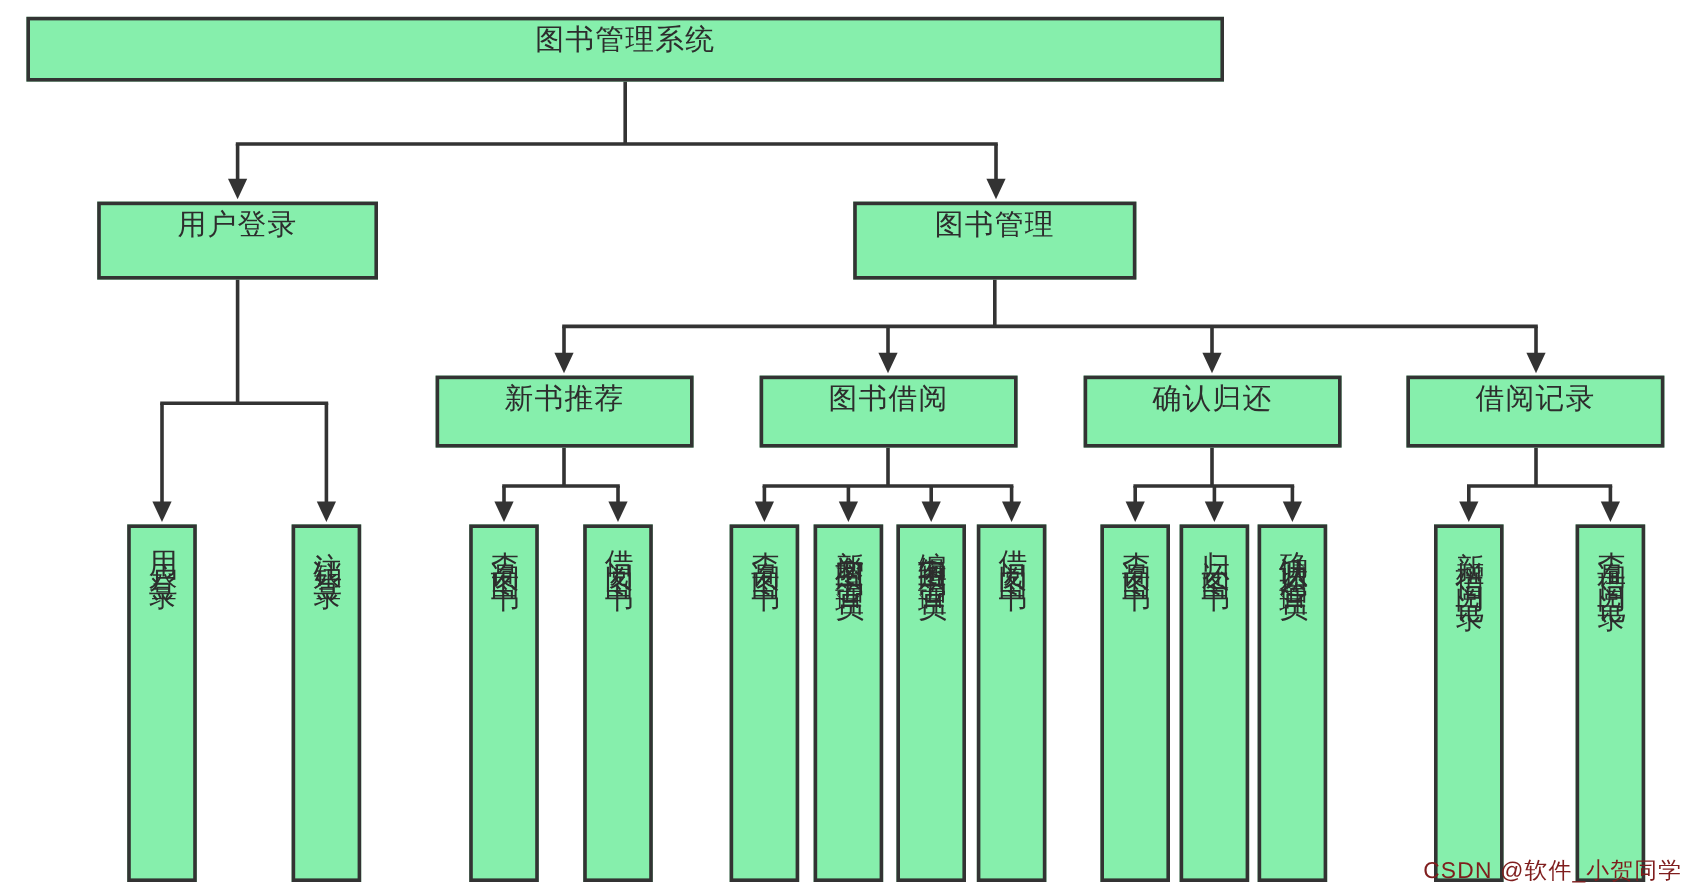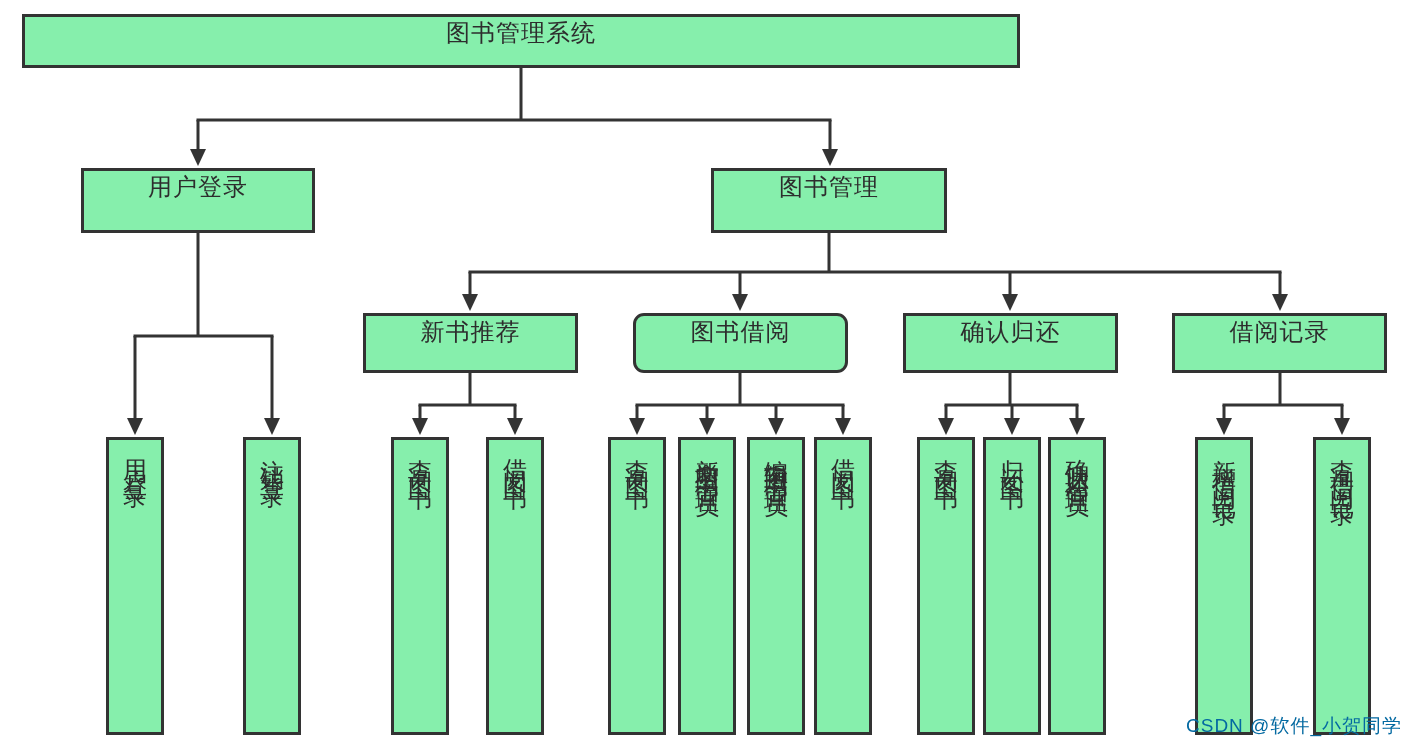--- a/index.html
+++ b/index.html
@@ -35,21 +35,21 @@
     letter-spacing: 9px;
     line-height: 1;
   }
   .node-v.long span { letter-spacing: 5px; }
   .node-v.mid span  { letter-spacing: 9px; }
   .watermark {
     position: absolute;
     left: 1186px;
     top: 713px;
     font-size: 19px;
-    color: #0369a1;
+    color: #7f1d1d;
     letter-spacing: 1px;
     white-space: nowrap;
     z-index: 5;
   }
 </style>
 </head>
 <body>
 
 <div class="canvas">
 
@@ -119,21 +119,21 @@
   <div class="node node-h" style="left:81px; top:168px; width:234px; height:65px;">
     <span>用户登录</span>
   </div>
   <div class="node node-h" style="left:711px; top:168px; width:236px; height:65px;">
     <span>图书管理</span>
   </div>
 
   <div class="node node-h" style="left:363px; top:313px; width:215px; height:60px;">
     <span>新书推荐</span>
   </div>
-  <div class="node node-h" style="left:633px; top:313px; width:215px; height:60px;border-radius:11px;">
+  <div class="node node-h" style="left:633px; top:313px; width:215px; height:60px;">
     <span>图书借阅</span>
   </div>
   <div class="node node-h" style="left:903px; top:313px; width:215px; height:60px;">
     <span>确认归还</span>
   </div>
   <div class="node node-h" style="left:1172px; top:313px; width:215px; height:60px;">
     <span>借阅记录</span>
   </div>
 
   <div class="node node-v" style="left:106px; top:437px; width:58px; height:298px;">

